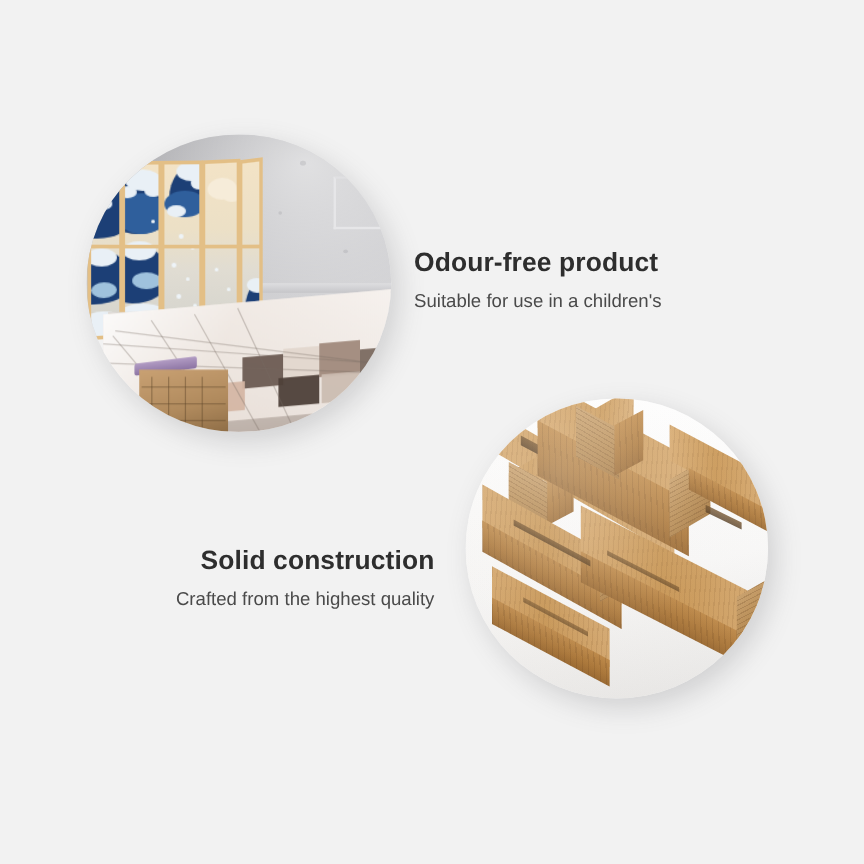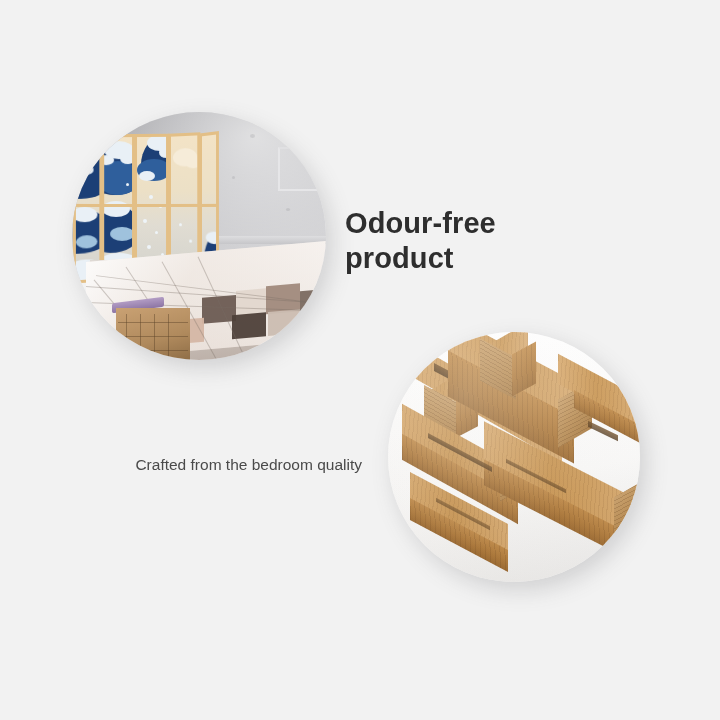--- a/index.html
+++ b/index.html
@@ -214,21 +214,21 @@
       repeating-linear-gradient(3deg, rgba(96,58,22,0.22) 0px, rgba(96,58,22,0.22) 1px, rgba(255,255,255,0) 1px, rgba(255,255,255,0) 4px),
       linear-gradient(150deg, #caa06a 0%, #b98c52 55%, #a87a41 100%);
   }
   .face-dark {
     background: linear-gradient(180deg,#6d4a22,#4a3014);
   }
 
   
   .text-block { position: absolute; }
   .headline {
-    font-size: 29px;
+    font-size: 22px;
     font-weight: bold;
     color: #2e2e2e;
     letter-spacing: 0.1px;
     margin: 0 0 9px 0;
     line-height: 1.2;
   }
   .subline {
     font-size: 15.5px;
     color: #4a4a4a;
     line-height: 1.45;
@@ -399,19 +399,21 @@
       <div class="beam face-dark" style="left:40px; top:118px; width:64px; height:5px; transform:skewY(28deg); opacity:0.75;"></div>
       <div class="beam face-dark" style="left:118px; top:142px; width:60px; height:4px; transform:skewY(27deg); opacity:0.6;"></div>
       <div class="beam face-dark" style="left:48px; top:180px; width:54px; height:4px; transform:skewY(28deg); opacity:0.55;"></div>
 
       <div style="position:absolute; inset:0; background:radial-gradient(ellipse at 30% 25%, rgba(255,255,255,0.22) 0%, rgba(255,255,255,0) 60%), linear-gradient(200deg, rgba(255,255,255,0.10) 0%, rgba(90,60,25,0.06) 100%); pointer-events:none;"></div>
     </div>
   </div>
 
   <div class="text-block" id="text-odour">
     <div class="headline">Odour-free product</div>
+    <div class="subline">Suitable for use in a children's</div>
   </div>
 
   <div class="text-block" id="text-solid">
-    <div class="subline">Crafted from the bedroom quality</div>
+    <div class="headline">Solid construction</div>
+    <div class="subline">Crafted from the highest quality</div>
   </div>
 
 </div>
 
 </body></html>

